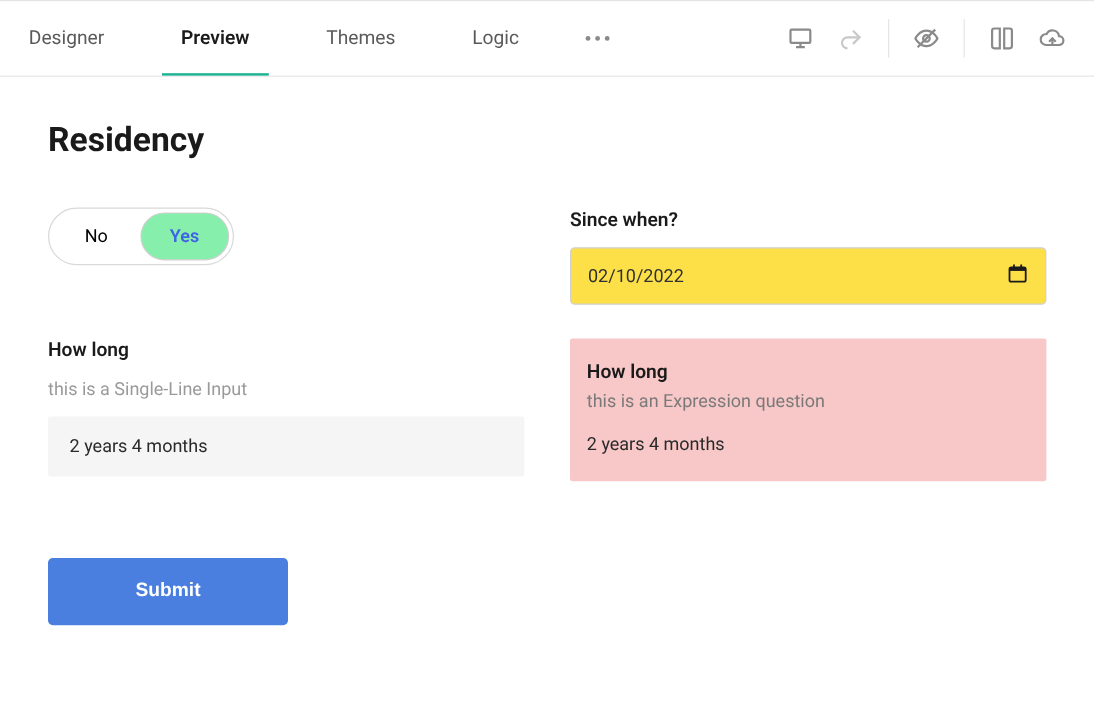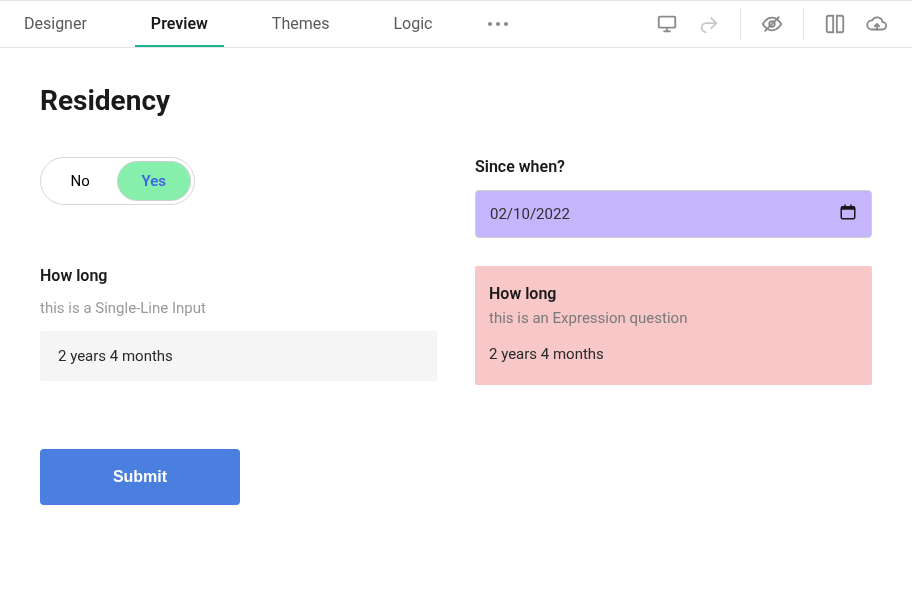--- a/index.html
+++ b/index.html
@@ -11,21 +11,21 @@
       height: 598px;
       overflow: hidden;
     }
     .topbar {
       display: flex;
       align-items: center;
       justify-content: space-between;
       border-top: 1px solid #e5e5e5;
       border-bottom: 1px solid #e5e5e5;
       padding: 0 24px 0 8px;
-      height: 48px;
+      height: 64px;
     }
     .tabs {
       display: flex;
       align-items: stretch;
       height: 100%;
       gap: 32px;
     }
     .tab {
       display: flex;
       align-items: center;
@@ -113,21 +113,21 @@
       background: #86efac;
     }
     .date-input {
       display: flex;
       align-items: center;
       justify-content: space-between;
       border: 1px solid #d0d0d0;
       border-radius: 4px;
       height: 48px;
       padding: 0 14px;
-      background: #c4b5fd;
+      background: #fde047;
     }
     .date-text { font-size: 15px; color: #303030; }
     .readonly-box {
       background: #f5f5f5;
       padding: 16px 18px;
       font-size: 15px;
       color: #2a2a2a;
       border-radius: 2px;
     }
     .expr-block {

